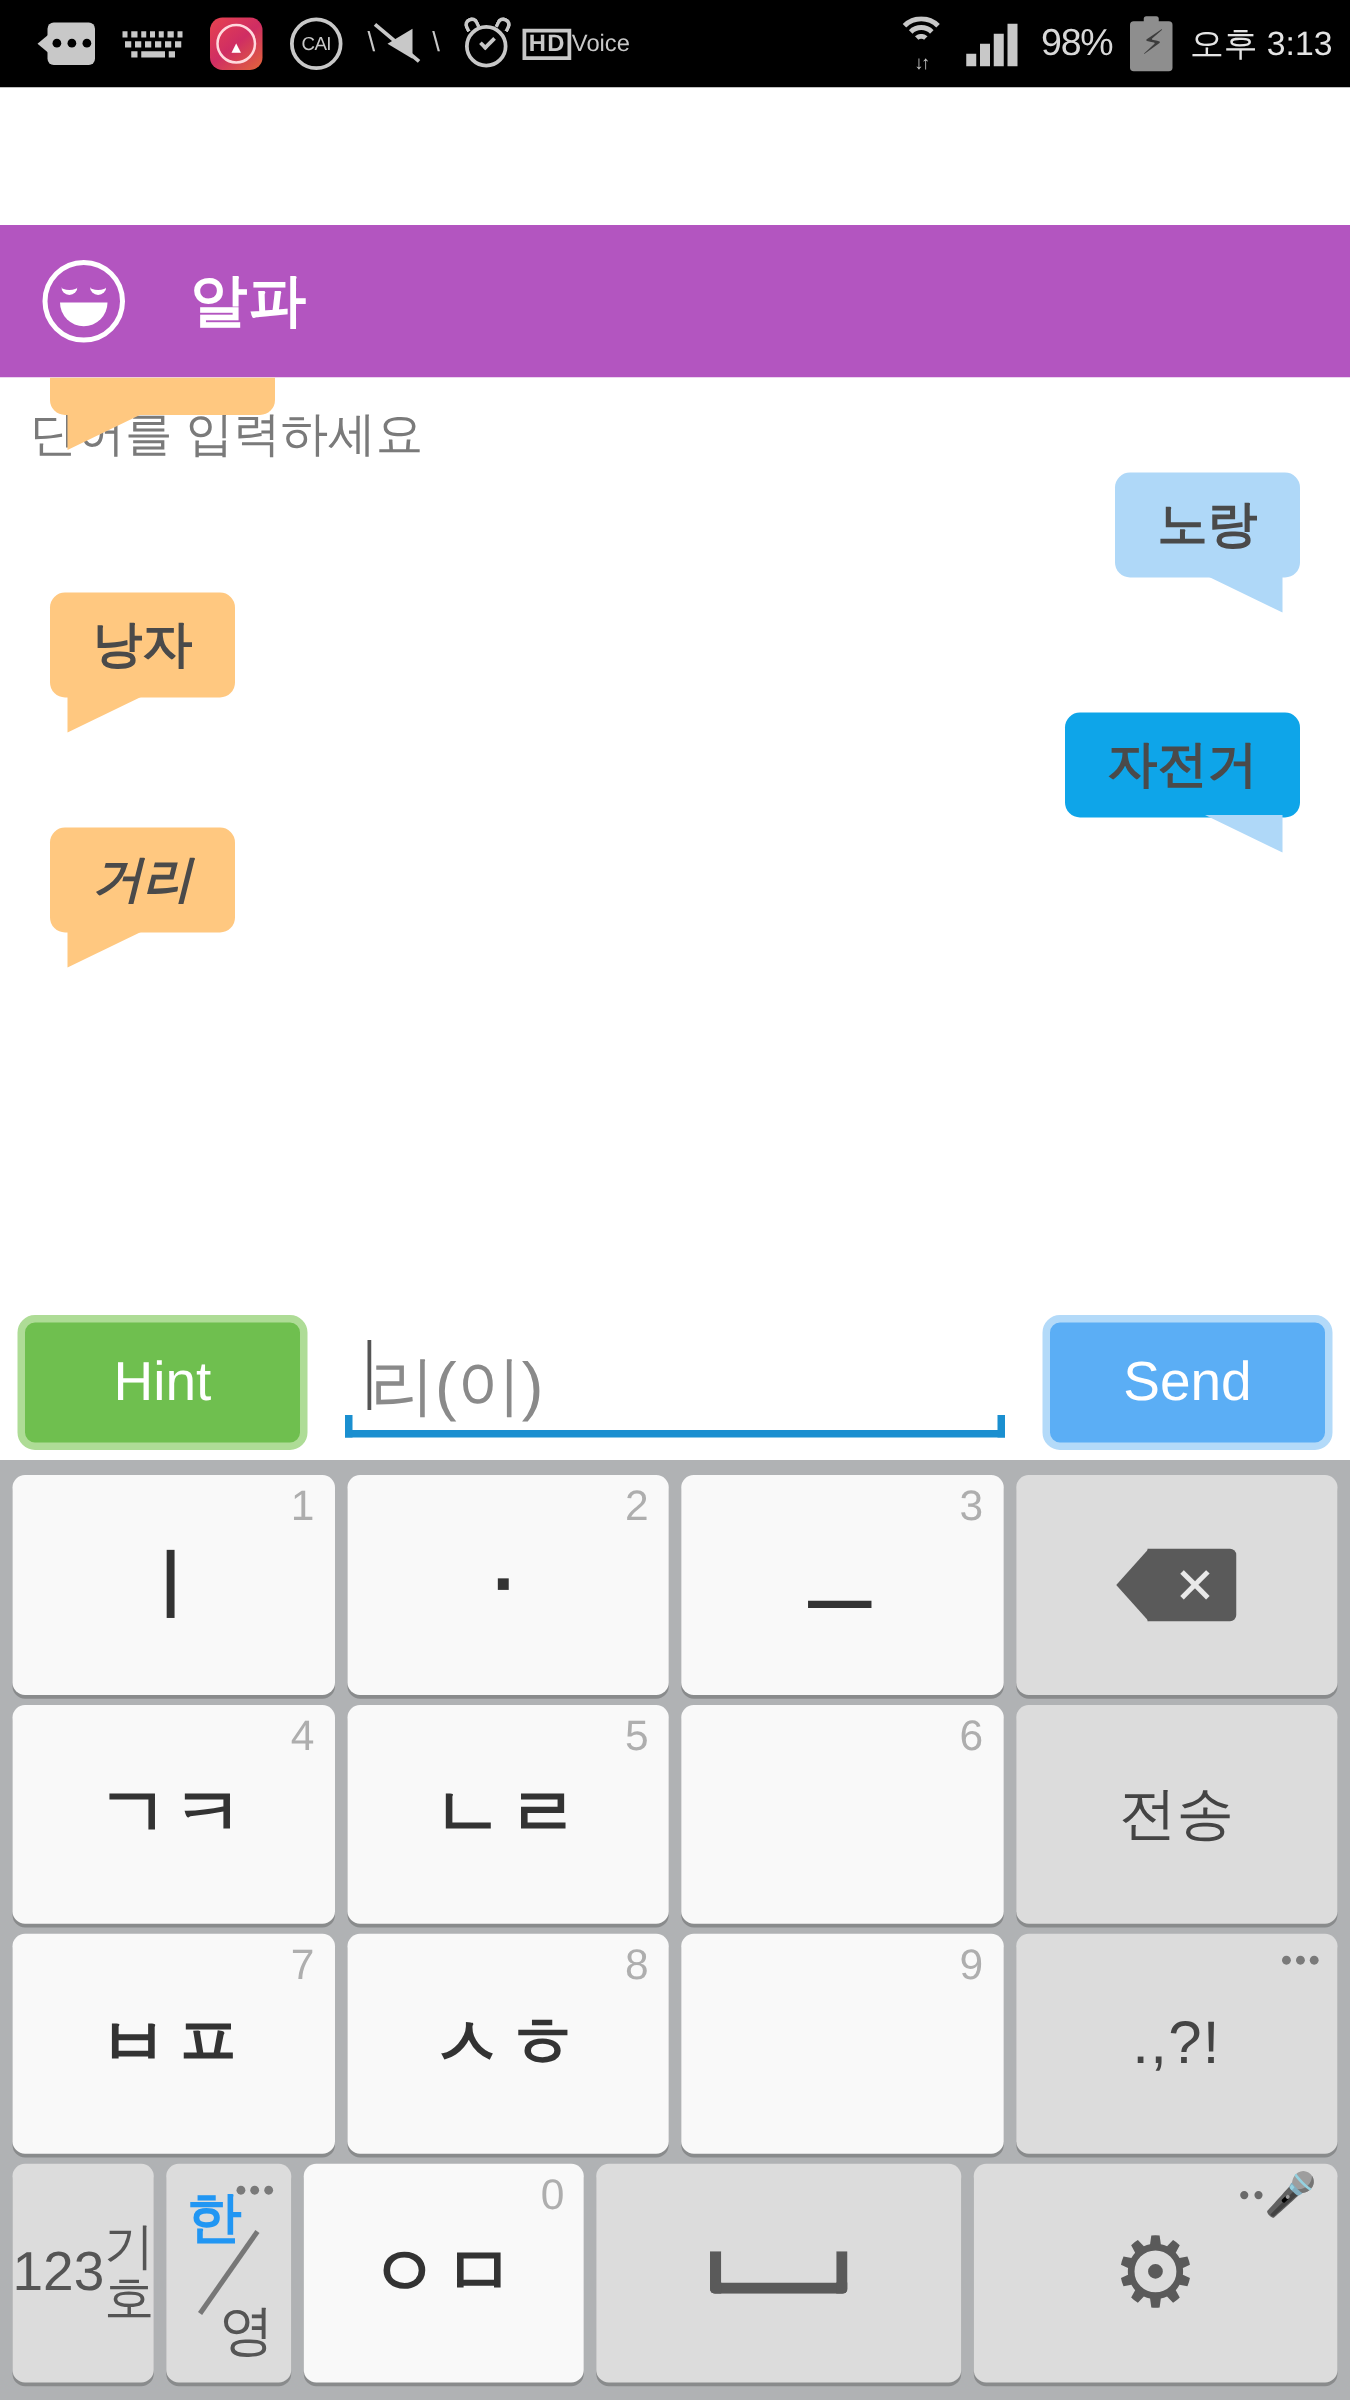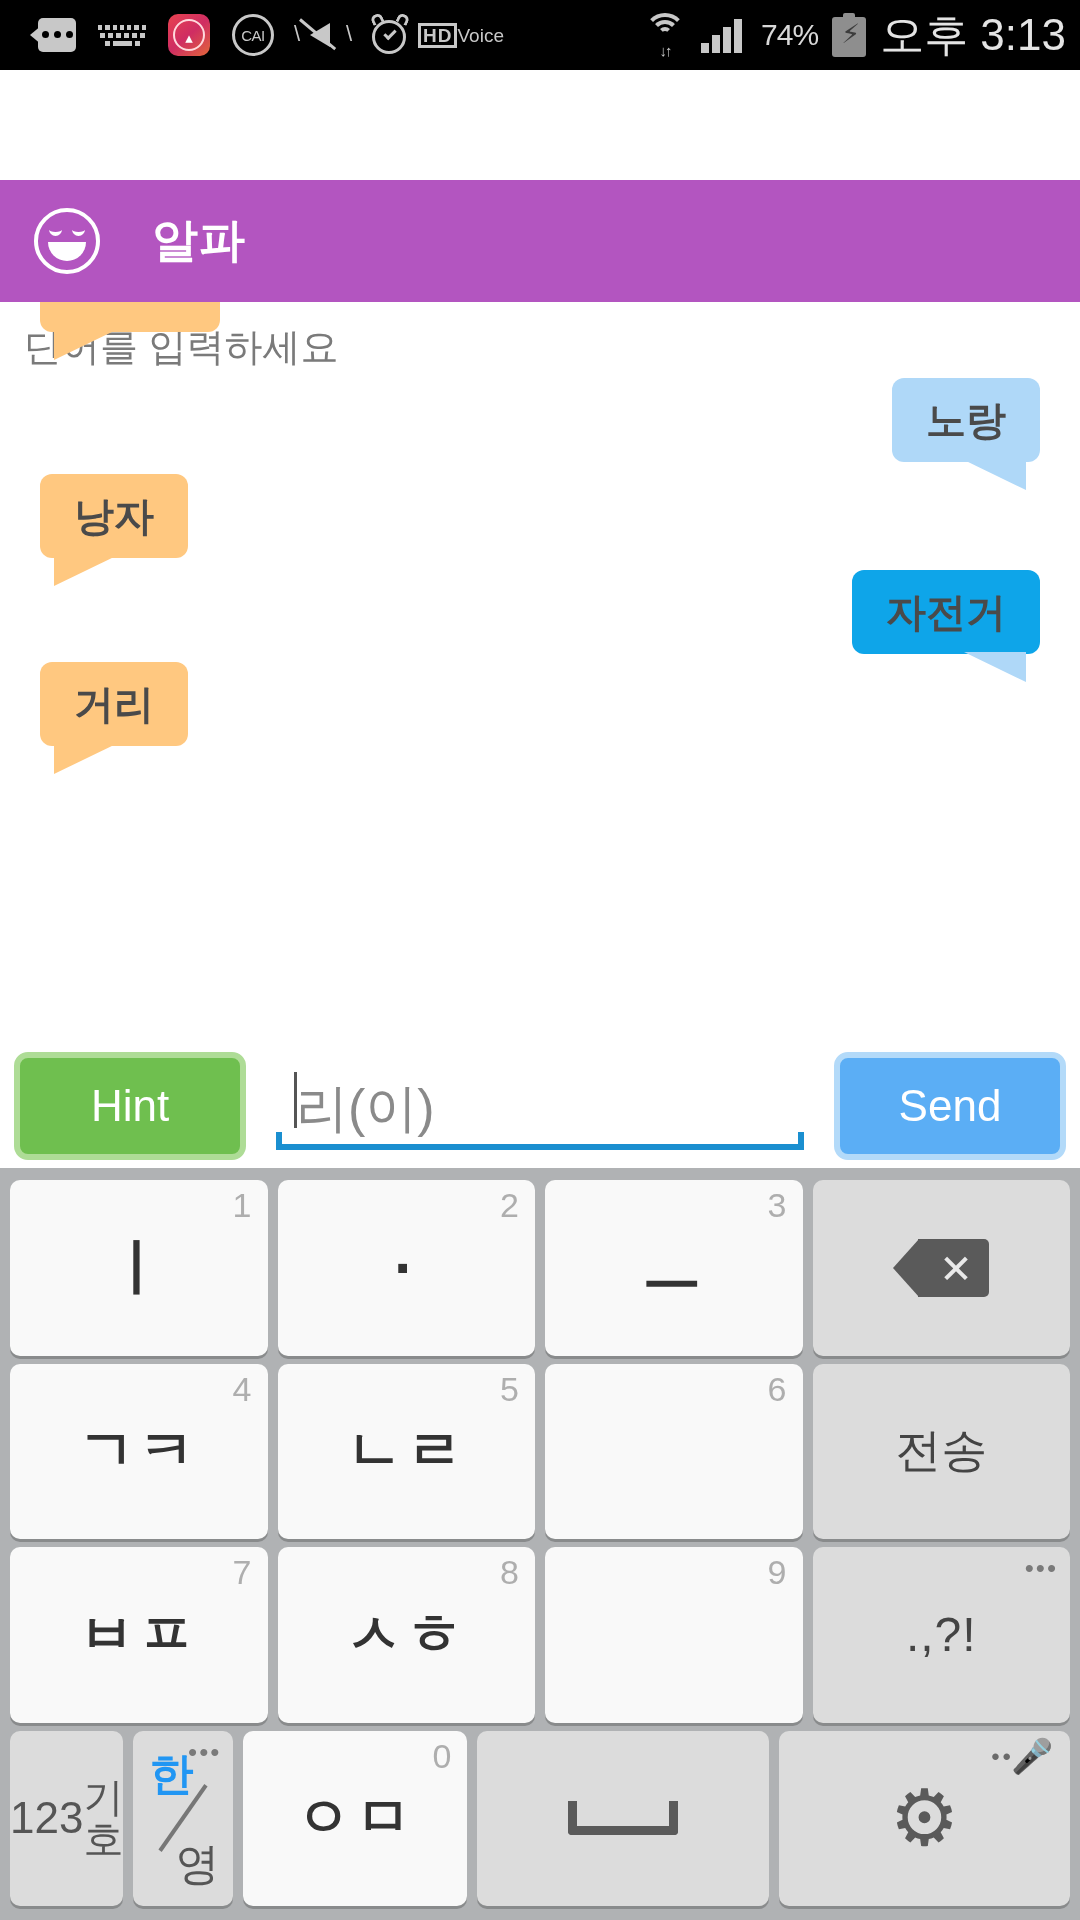--- a/index.html
+++ b/index.html
@@ -85,21 +85,21 @@
 
   .ico-sig { width: 46px; height: 36px; display: flex; align-items: flex-end; gap: 3px; }
   .ico-sig i { width: 8px; background: #c8c8c8; display: block; }
 
   .sb-batt-pct { font-size: 30px; color: #d8d8d8; letter-spacing: -1px; }
   .ico-batt { width: 34px; height: 44px; position: relative; }
   .ico-batt .shell { position: absolute; left: 0; top: 4px; width: 34px; height: 40px;
     background: #8e8e8e; border-radius: 3px; }
   .ico-batt .cap { position: absolute; left: 11px; top: 0; width: 12px; height: 6px; background: #8e8e8e; border-radius: 2px; }
   .ico-batt .bolt { position: absolute; left: 9px; top: 8px; font-size: 27px; color: #3c3c3c; line-height: 1; }
-  .sb-time { font-size: 44px; color: #e4e4e4; letter-spacing: 0px; white-space: nowrap; }
+  .sb-time { font-size: 27px; color: #e4e4e4; letter-spacing: 0px; white-space: nowrap; }
 
   
   .topgap { flex: 0 0 110px; background: #ffffff; }
 
   
   .appbar {
     flex: 0 0 122px; display: flex; align-items: center; padding-left: 34px; gap: 52px;
   }
   .smiley { width: 66px; height: 66px; border: 4px solid #ffffff; border-radius: 50%; position: relative; }
   .smiley .eye { position: absolute; top: 17px; width: 13px; height: 7px;
@@ -275,21 +275,21 @@
           </span>
       </span>
       <span class="sb-ico">
         <span class="ico-sig">
             <i style="height:10px"></i>
             <i style="height:18px"></i>
             <i style="height:26px"></i>
             <i style="height:34px"></i>
           </span>
       </span>
-      <span class="sb-batt-pct">74%</span>
+      <span class="sb-batt-pct">98%</span>
       <span class="sb-ico">
         <span class="ico-batt">
             <span class="cap"></span>
             <span class="shell"></span>
             <span class="bolt">⚡</span>
           </span>
       </span>
       <span class="sb-time">오후 3:13</span>
     </div>
   </div>
@@ -305,21 +305,21 @@
     <span class="appbar-title">알파</span>
   </div>
 
   <div class="chat">
     <div class="prompt">단어를 입력하세요</div>
     <div id="bubbles">
         <div class="bubble-row" style="top: 0px;"><div class="bubble left clipped" style="background: rgb(255, 200, 128);"></div></div>
         <div class="bubble-row row-right" style="top: 76px;"><div class="bubble right" style="background: rgb(175, 216, 248);"><span>노랑</span></div></div>
         <div class="bubble-row" style="top: 172px;"><div class="bubble left" style="background: rgb(255, 200, 128);"><span>낭자</span></div></div>
         <div class="bubble-row row-right" style="top: 268px;"><div class="bubble right" style="background: #0ea5e9; text-align: right;"><span>자전거</span></div></div>
-        <div class="bubble-row" style="top: 360px;"><div class="bubble left" style="background: rgb(255, 200, 128);"><span>거리</span></div></div>
+        <div class="bubble-row" style="top: 360px; font-style: italic;"><div class="bubble left" style="background: rgb(255, 200, 128);"><span>거리</span></div></div>
       </div>
   </div>
 
   <div class="inputbar">
     <div class="btn-hint">Hint</div>
     <div class="field">
       <span class="caret"></span>
       <span class="val">리(이)</span>
       <span class="underline"></span>
     </div>

